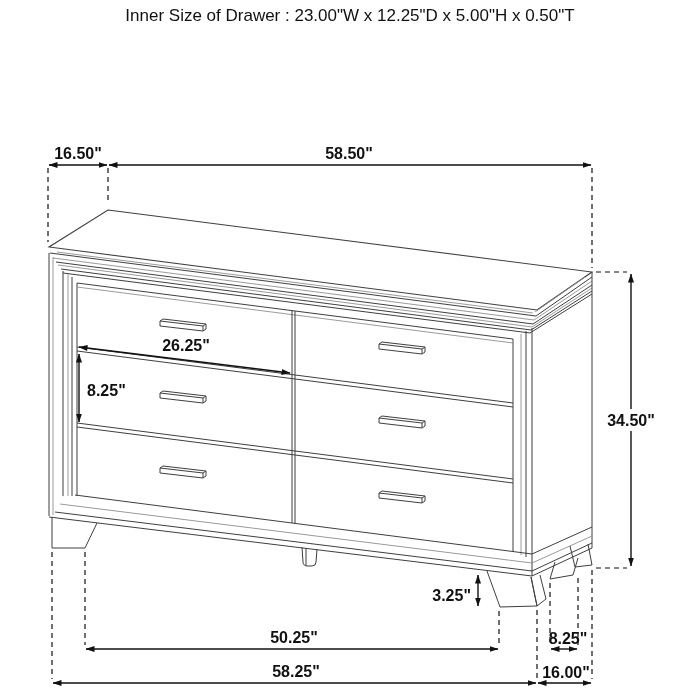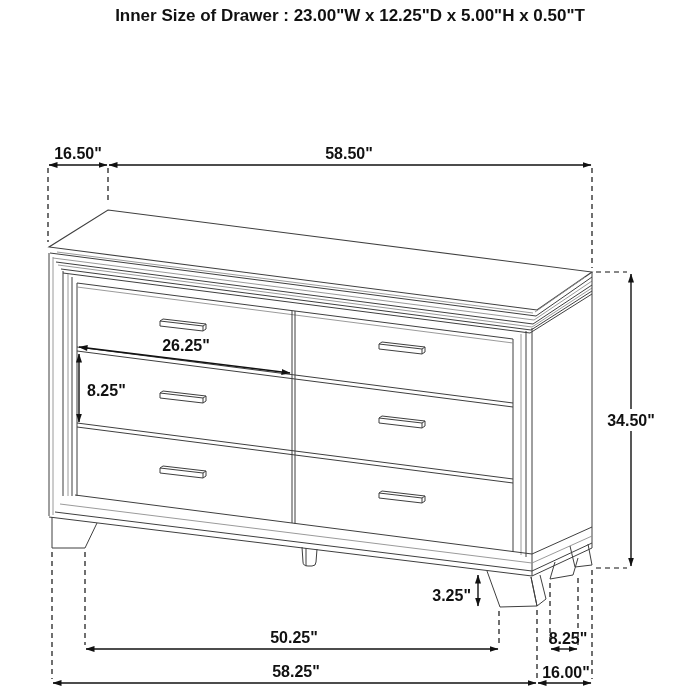--- a/index.html
+++ b/index.html
@@ -1,19 +1,19 @@
 <!DOCTYPE html>
 <html><head>
 <meta charset="utf-8">
 <style>
   html,body{margin:0;padding:0;background:#fff;}
   .page{position:relative;width:700px;height:700px;background:#fff;overflow:hidden;
         font-family:"Liberation Sans",sans-serif;}
   .title{position:absolute;top:6px;left:0;width:700px;text-align:center;
-         font-size:17px;font-weight:bold;color:#111;letter-spacing:0;}
+         font-size:17px;font-weight:normal;color:#111;letter-spacing:0;}
   svg{position:absolute;left:0;top:0;}
   .ln{stroke:#3f3f3f;stroke-width:1;fill:none;}
   .lt{stroke:#8f8f8f;stroke-width:0.9;fill:none;}
   .face{fill:#ffffff;stroke:#3f3f3f;stroke-width:1.1;}
   .dash{stroke:#111;stroke-width:1.2;fill:none;stroke-dasharray:5 4;}
   .dim{stroke:#111;stroke-width:1.4;fill:none;}
   .dimtxt{font-family:"Liberation Sans",sans-serif;font-size:16px;font-weight:bold;fill:#111;}
   .arr{fill:#111;}
 </style>
 </head>

